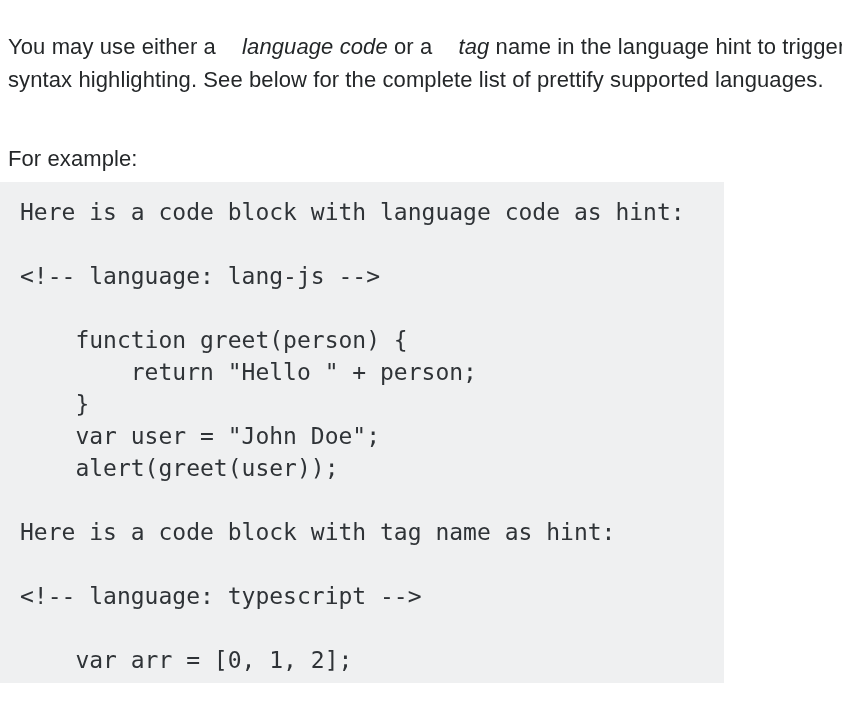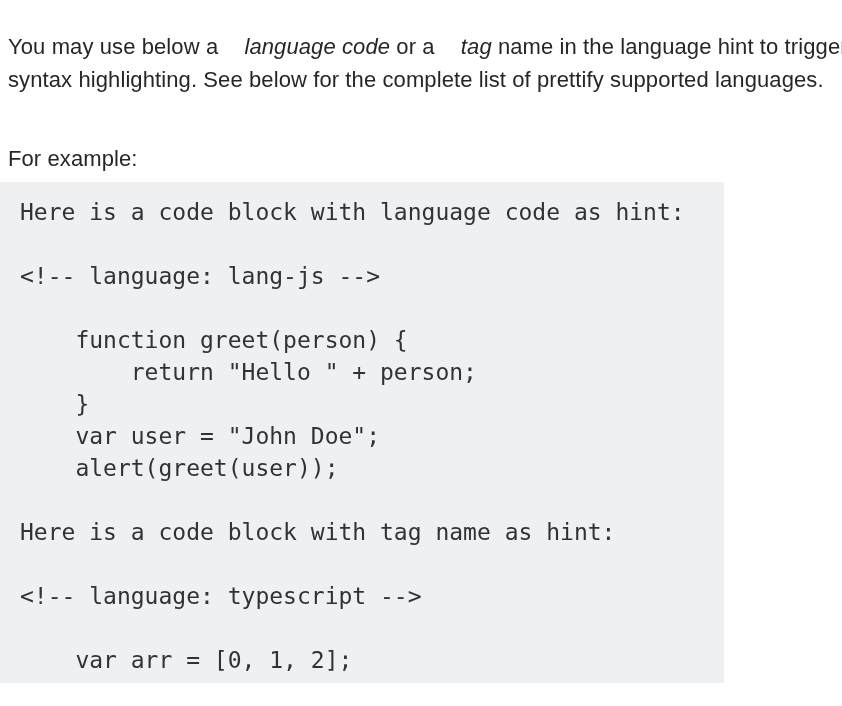--- a/index.html
+++ b/index.html
@@ -73,21 +73,21 @@
     display: block;
     min-height: 32px;
   }
 </style>
 </head>
 <body>
 
 <div class="page">
 
   <p class="para para-intro">
-    <span>You may use below a </span><em>language code</em><span> or a </span><em>tag</em><span> name in the language hint to trigger syntax highlighting. See below for the complete list of prettify supported languages.</span>
+    <span>You may use either a </span><em>language code</em><span> or a </span><em>tag</em><span> name in the language hint to trigger syntax highlighting. See below for the complete list of prettify supported languages.</span>
   </p>
 
   <p class="para para-example">For example:</p>
 
   <div class="codeblock">
     <pre><span class="code-line">Here is a code block with language code as hint:</span><span class="blank-line"></span><span class="code-line">&lt;!-- language: lang-js --&gt;</span><span class="blank-line"></span><span class="code-line">    function greet(person) {</span><span class="code-line">        return "Hello " + person;</span><span class="code-line">    }</span><span class="code-line">    var user = "John Doe";</span><span class="code-line">    alert(greet(user));</span><span class="blank-line"></span><span class="code-line">Here is a code block with tag name as hint:</span><span class="blank-line"></span><span class="code-line">&lt;!-- language: typescript --&gt;</span><span class="blank-line"></span><span class="code-line">    var arr = [0, 1, 2];</span></pre>
   </div>
 
 </div>
 

